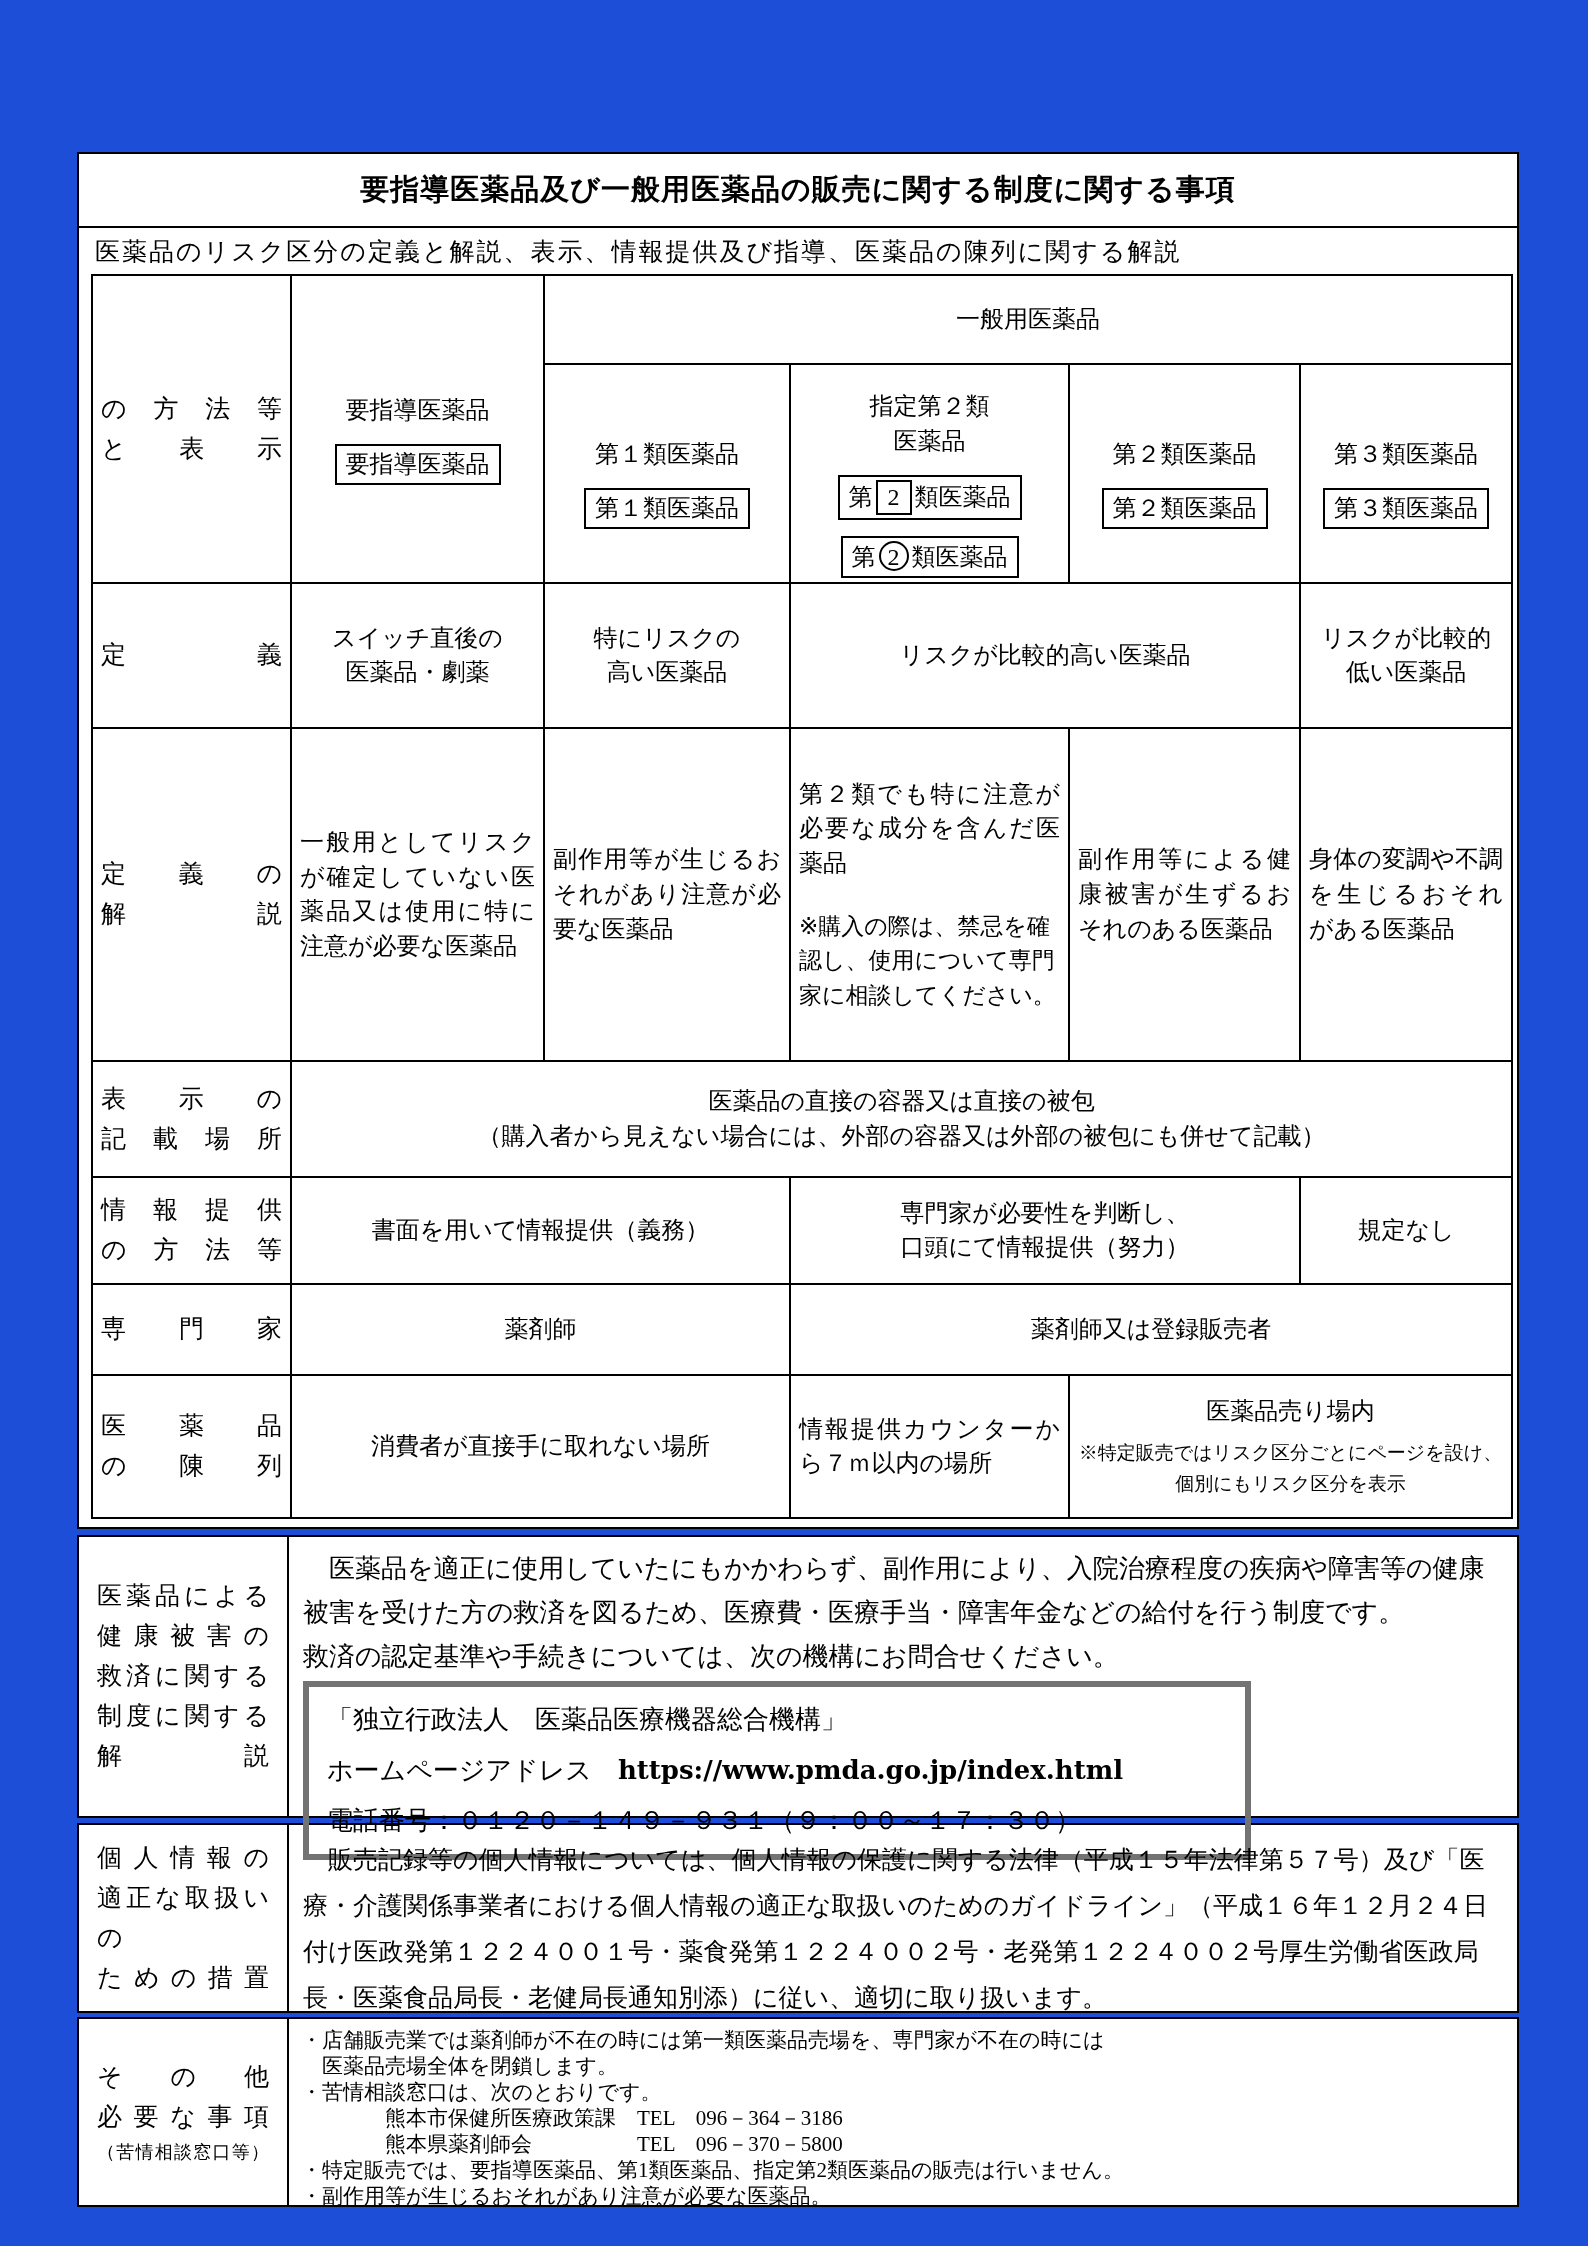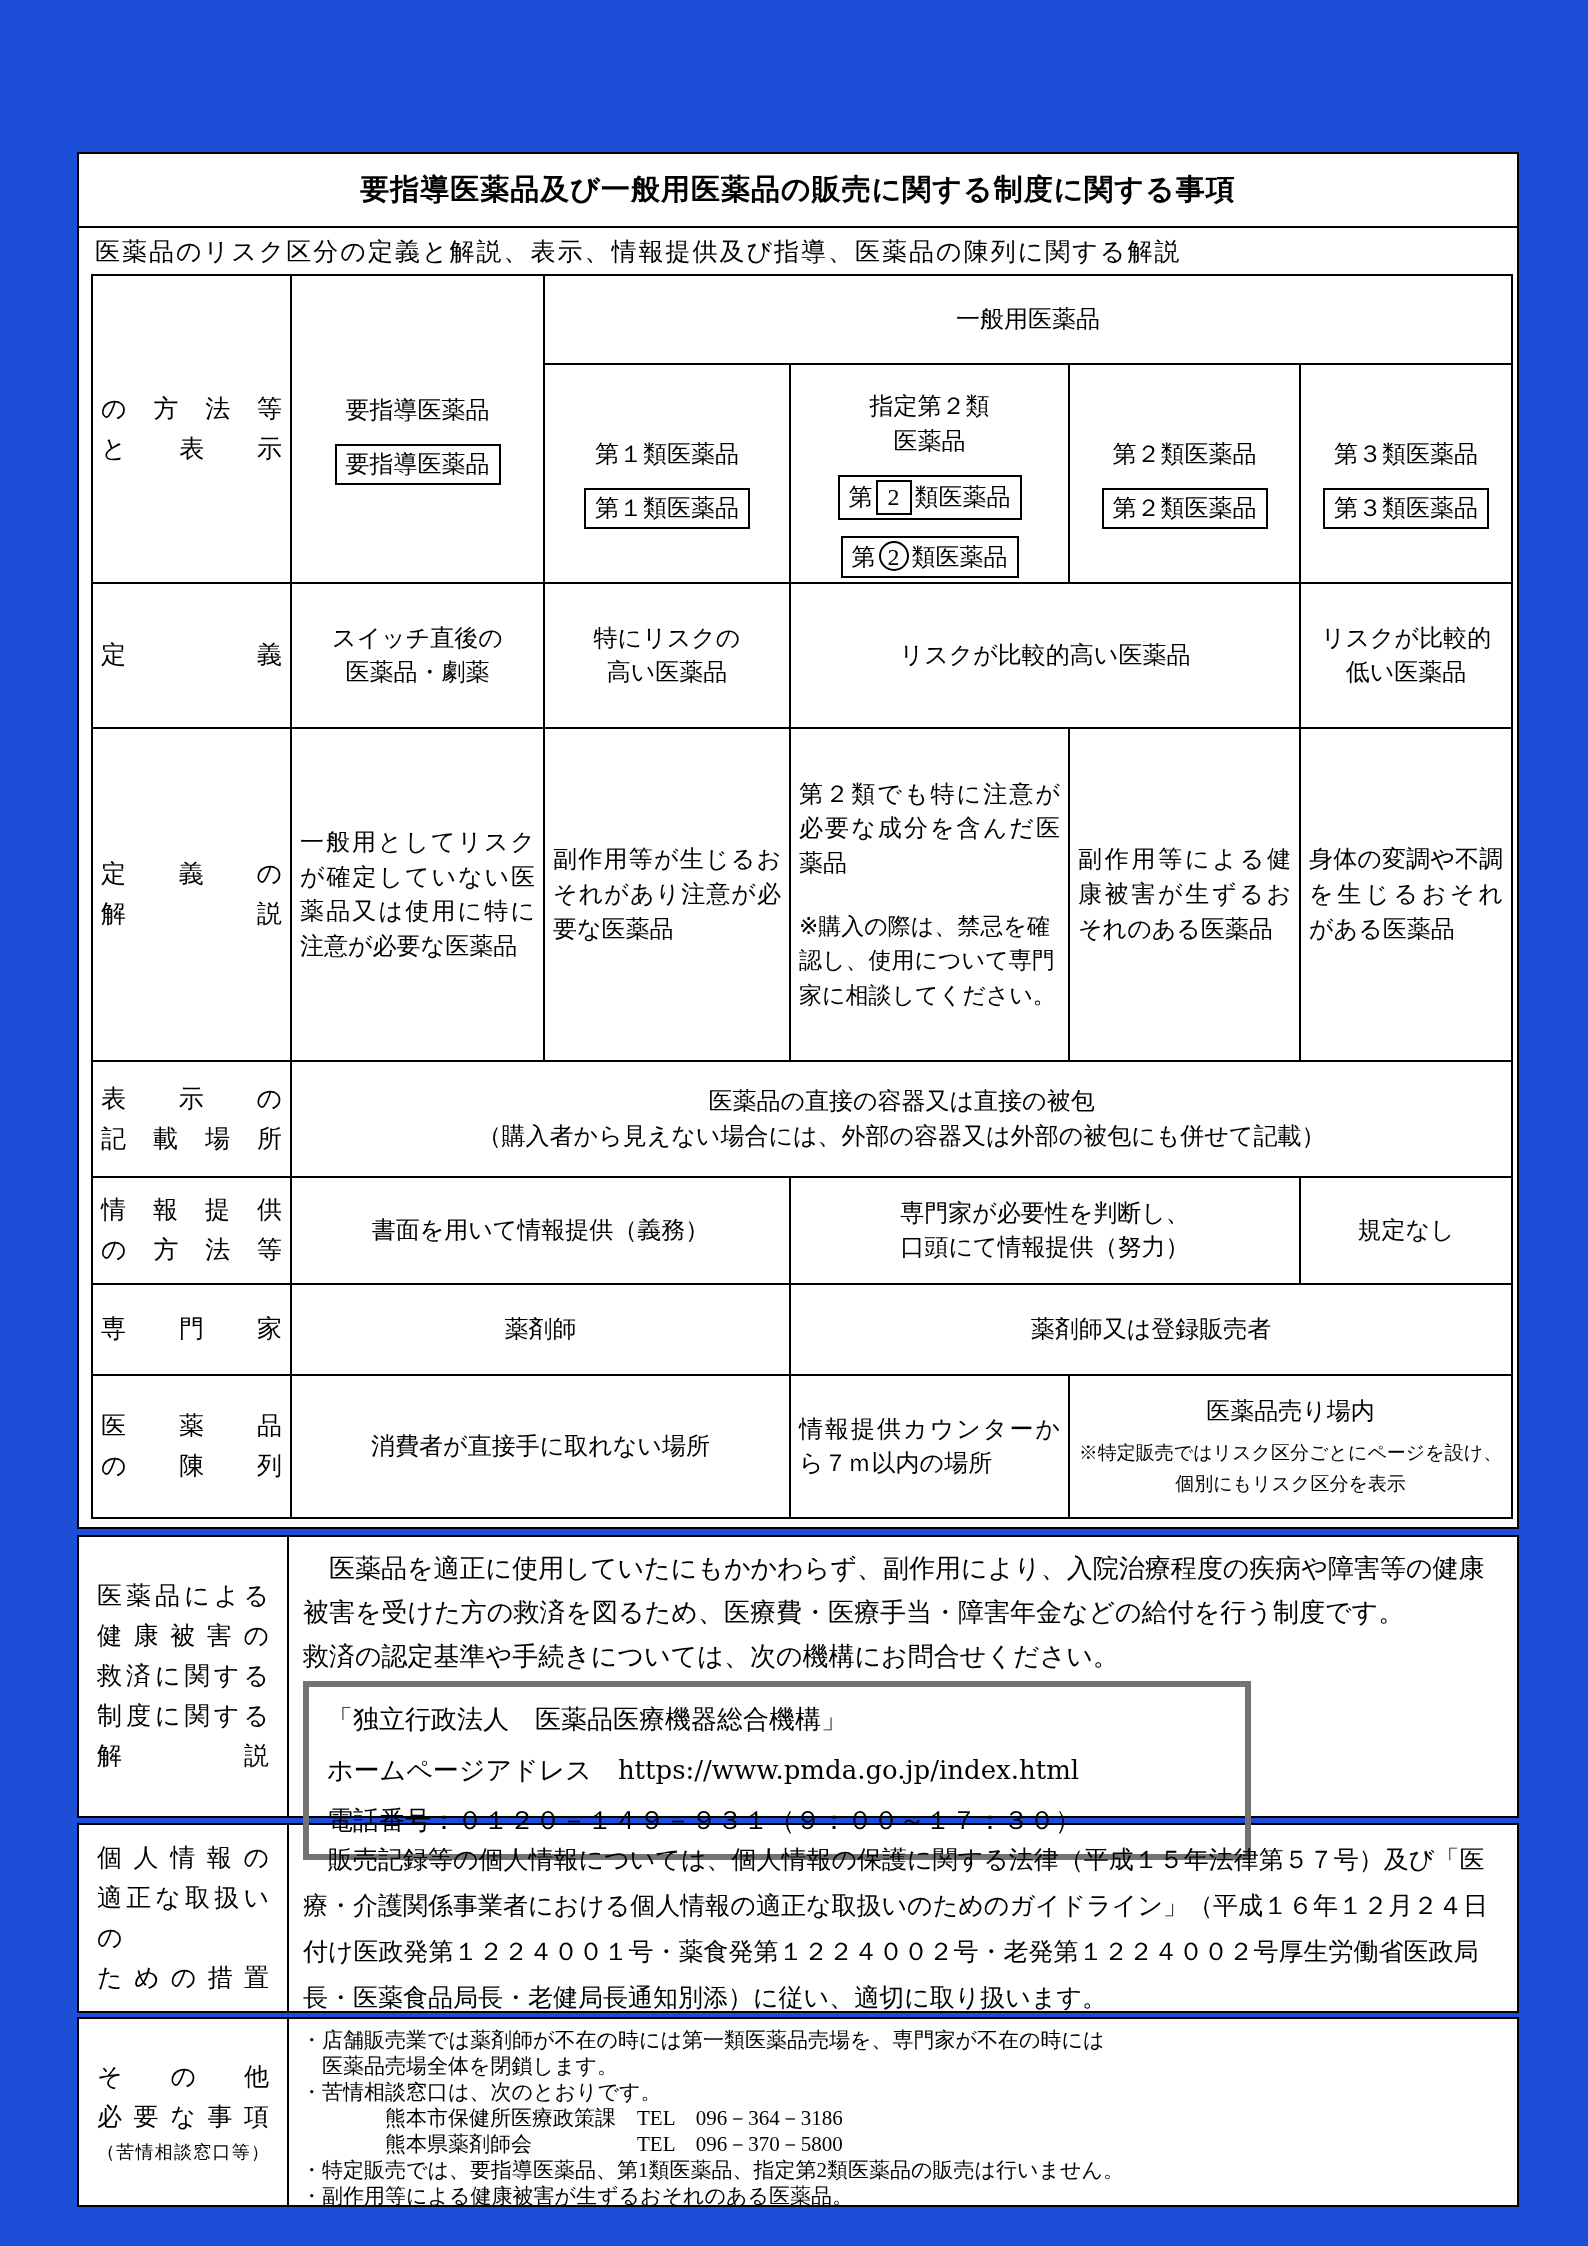--- a/index.html
+++ b/index.html
@@ -69,21 +69,21 @@
     width:210px; border-right:2px solid #000; box-sizing:border-box;
     display:flex; flex-direction:column; justify-content:center;
     padding:0 18px;
   }
   .secbody { flex:1; box-sizing:border-box; }
   .relief-body { padding:10px 16px 8px 14px; font-size:26px; line-height:44px; }
   .pmda-box {
     border:6px solid #737373; width:900px; margin-top:2px;
     padding:8px 18px; font-size:26px; line-height:50px;
   }
-  .url { font-weight:normal; font-family:"DejaVu Serif","Liberation Serif",serif; }
+  .url { font-weight:bold; font-family:"DejaVu Serif","Liberation Serif",serif; }
   .privacy-body { padding:12px 14px; font-size:25px; line-height:46px; }
   .other-body { padding:8px 12px; font-size:21px; line-height:26px; }
   .other-line { white-space:pre-wrap; }
 </style>
 </head>
 <body>
 
 <div class="page">
   <div class="content">
 
@@ -256,18 +256,18 @@
         <div class="jl">必要な事項</div>
         <div class="jl-sm">（苦情相談窓口等）</div>
       </div>
       <div class="secbody other-body">
         <div class="other-line">・店舗販売業では薬剤師が不在の時には第一類医薬品売場を、専門家が不在の時には</div>
         <div class="other-line">　医薬品売場全体を閉鎖します。</div>
         <div class="other-line">・苦情相談窓口は、次のとおりです。</div>
         <div class="other-line">　　　　熊本市保健所医療政策課　TEL　096－364－3186</div>
         <div class="other-line">　　　　熊本県薬剤師会　　　　　TEL　096－370－5800</div>
         <div class="other-line">・特定販売では、要指導医薬品、第1類医薬品、指定第2類医薬品の販売は行いません。</div>
-        <div class="other-line">・副作用等による健康被害が生ずるおそれのある医薬品。</div>
+        <div class="other-line">・副作用等が生じるおそれがあり注意が必要な医薬品。</div>
       </div>
     </div>
 
   </div>
 </div>
 
 </body></html>

